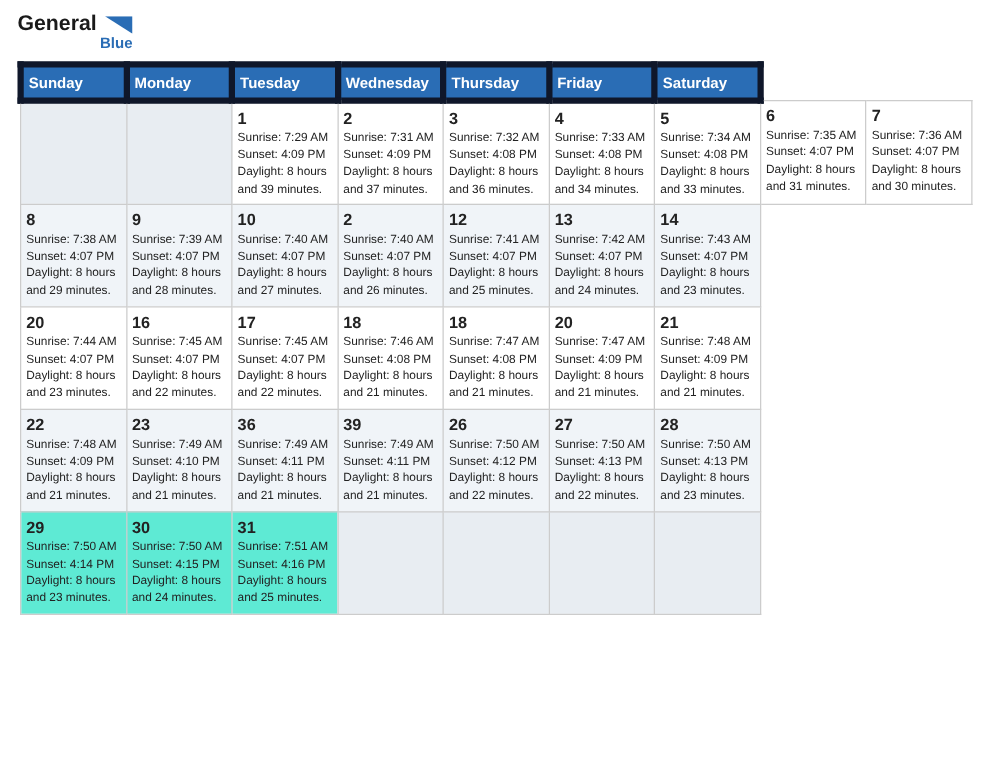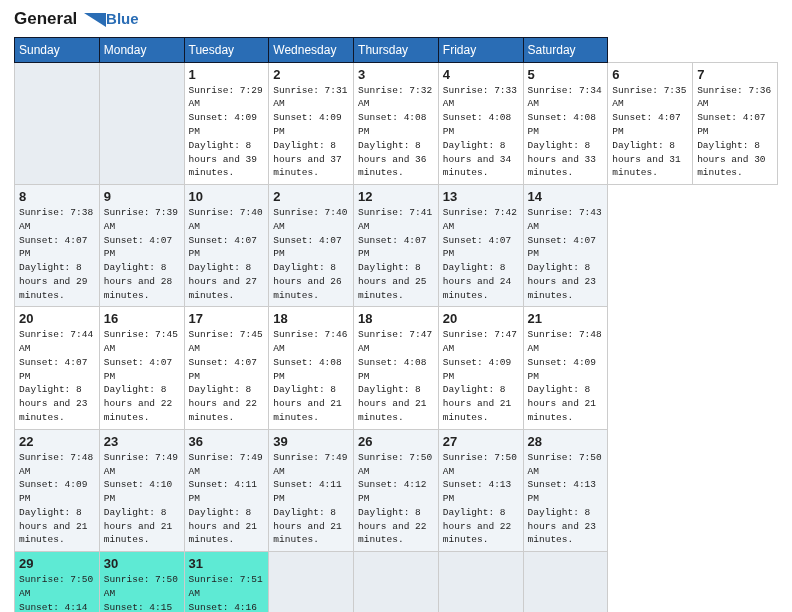--- a/index.html
+++ b/index.html
@@ -15,22 +15,22 @@
       padding: 10px 14px;
     }
     .header {
       display: flex;
       justify-content: space-between;
       align-items: flex-start;
       margin-bottom: 8px;
     }
     .logo {
       display: flex;
-      flex-direction: row;
-      align-items: center;
+      flex-direction: column;
+      align-items: flex-end;
     }
     .title-section {
       text-align: right;
     }
     .month-title {
       font-size: 32px;
       font-weight: bold;
       color: #1a1a1a;
     }
     .subtitle {
@@ -39,24 +39,24 @@
     }
     .calendar {
       width: 100%;
       border-collapse: collapse;
       table-layout: fixed;
     }
     .calendar th {
       background: #2a6db5;
       color: #fff;
       font-size: 12px;
-      font-weight: normal;
+      font-weight: bold;
       padding: 5px 4px;
       text-align: left;
-      border: 1px solid #0f172a;
+      border: 5px solid #0f172a;
     }
     .calendar td {
       vertical-align: top;
       font-size: 9.5px;
       color: #222;
       padding: 4px 4px;
       border: 1px solid #ccc;
       background: #fff;
       height: 82px;
     }
@@ -67,41 +67,40 @@
       background: #5eead4;
     }
     .day-num {
       font-size: 13px;
       font-weight: bold;
       display: block;
       margin-bottom: 2px;
     }
     .day-info {
       line-height: 1.45;
-      font-family: Liberation Mono, monospace;
     }
     .empty {
       background: #e8edf2 !important;
     }
   </style>
 </head>
 <body>
 
 <div class="container">
   <div class="header">
     <div class="logo">
       <div style="display:flex;align-items:center;">
         <div style="font-size:17px;font-weight:bold;line-height:1.1;">
           <span style="color:#1a1a1a;">General</span>
           <svg width="22" height="14" viewBox="0 0 22 14" style="display:inline-block;vertical-align:middle;margin-left:2px;">
             <polygon points="0,0 22,0 22,14" fill="#2a6db5"></polygon>
           </svg>
         </div>
       </div>
-      <div style="font-size:15px;font-weight:bold;color:#2a6db5;margin-top:-2px;">Blue</div>
+      <div style="font-size:12px;font-weight:bold;color:#2a6db5;margin-top:-2px;">Blue</div>
     </div>
     <div class="title-section">
       <div class="month-title"></div>
       <div class="subtitle"></div>
     </div>
   </div>
 
   <table class="calendar">
     <thead>
       <tr id="weekday-header">

